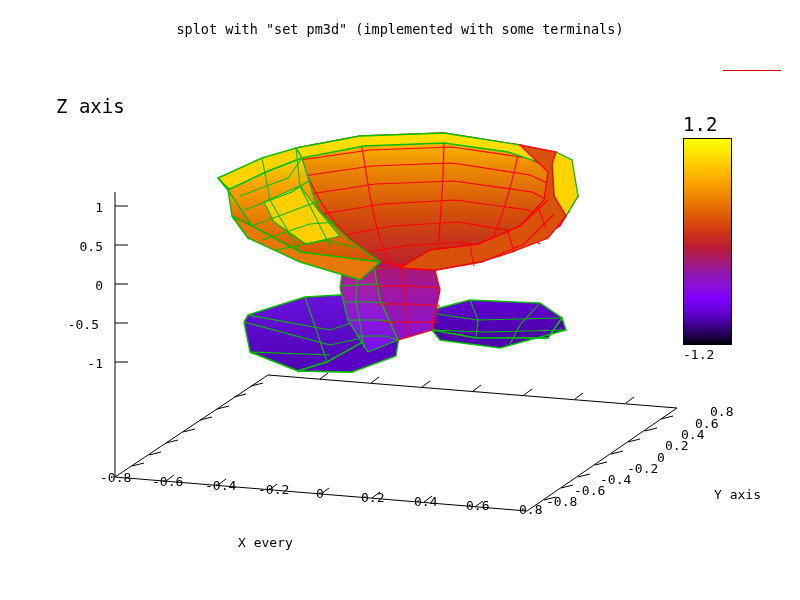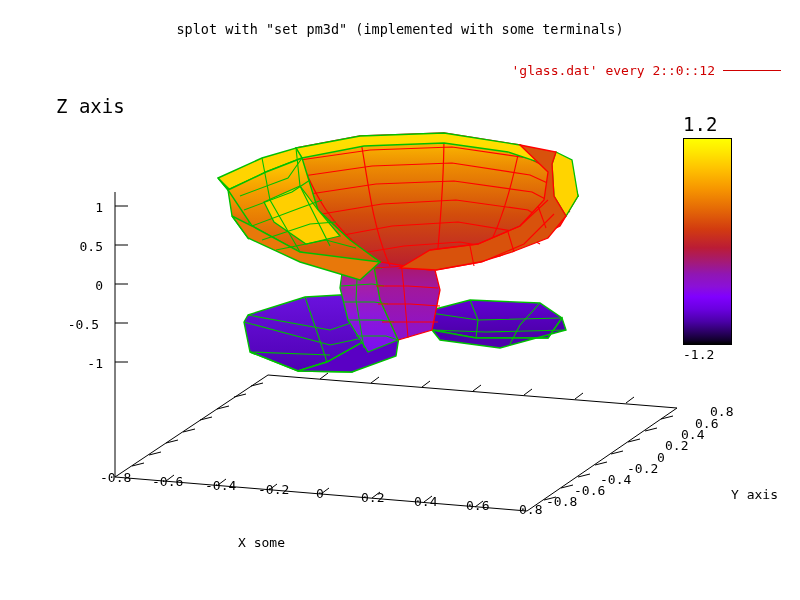--- a/index.html
+++ b/index.html
@@ -18,41 +18,40 @@
     position:absolute;left:683px;top:138px;width:49px;height:207px;
     border:1px solid #000000;box-sizing:border-box;
     background:linear-gradient(to bottom,
       #ffff00 0%, #ffe800 6%, #ffc400 14%, #f79700 24%,
       #e56a06 34%, #d23b10 44%, #bb1c35 53%, #a41a77 60%,
       #9016b4 66%, #8b10d8 72%, #8000ff 77%, #6a00e0 83%,
       #4b00a8 89%, #2c0066 94%, #12002e 98%, #000000 100%);
   }
   #zlabel{left:56px;top:97px;font-size:19px;}
   #xlabel{left:238px;top:536px;font-size:13px;}
-  #ylabel{left:731px;top:488px;font-size:13px;}
+  #ylabel{left:714px;top:488px;font-size:13px;}
   .ztick{position:absolute;font-size:13px;text-align:right;white-space:pre;}
   .xtick,.ytick{position:absolute;font-size:13px;white-space:pre;}
   svg.ov{position:absolute;left:0;top:0;width:800px;height:600px;}
 </style>
 </head>
 <body>
 
 <div id="root">
 
   <div class="txt" id="title">splot with "set pm3d" (implemented with some terminals)</div>
 
-  <div id="legend-label">'glass.dat' every 2::0::12</div>
   <div id="legend-line"></div>
 
   <div class="txt" id="cb-hi">1.2</div>
   <div id="colorbar"></div>
   <div class="txt" id="cb-lo">-1.2</div>
 
   <div class="txt" id="zlabel">Z axis</div>
-  <div class="txt" id="xlabel">X some</div>
+  <div class="txt" id="xlabel">X every</div>
   <div class="txt" id="ylabel">Y axis</div>
 
   <div class="ztick" style="left:58px;top:200px;width:45px;">1</div>
   <div class="ztick" style="left:46px;top:239px;width:57px;text-align:right;">0.5</div>
   <div class="ztick" style="left:58px;top:278px;width:45px;">0</div>
   <div class="ztick" style="left:32px;top:317px;width:67px;text-align:right;">-0.5</div>
   <div class="ztick" style="left:48px;top:356px;width:55px;">-1</div>
 
   <div class="xtick" style="left:100px;top:470px;">-0.8</div>
   <div class="xtick" style="left:152px;top:474px;">-0.6</div>

